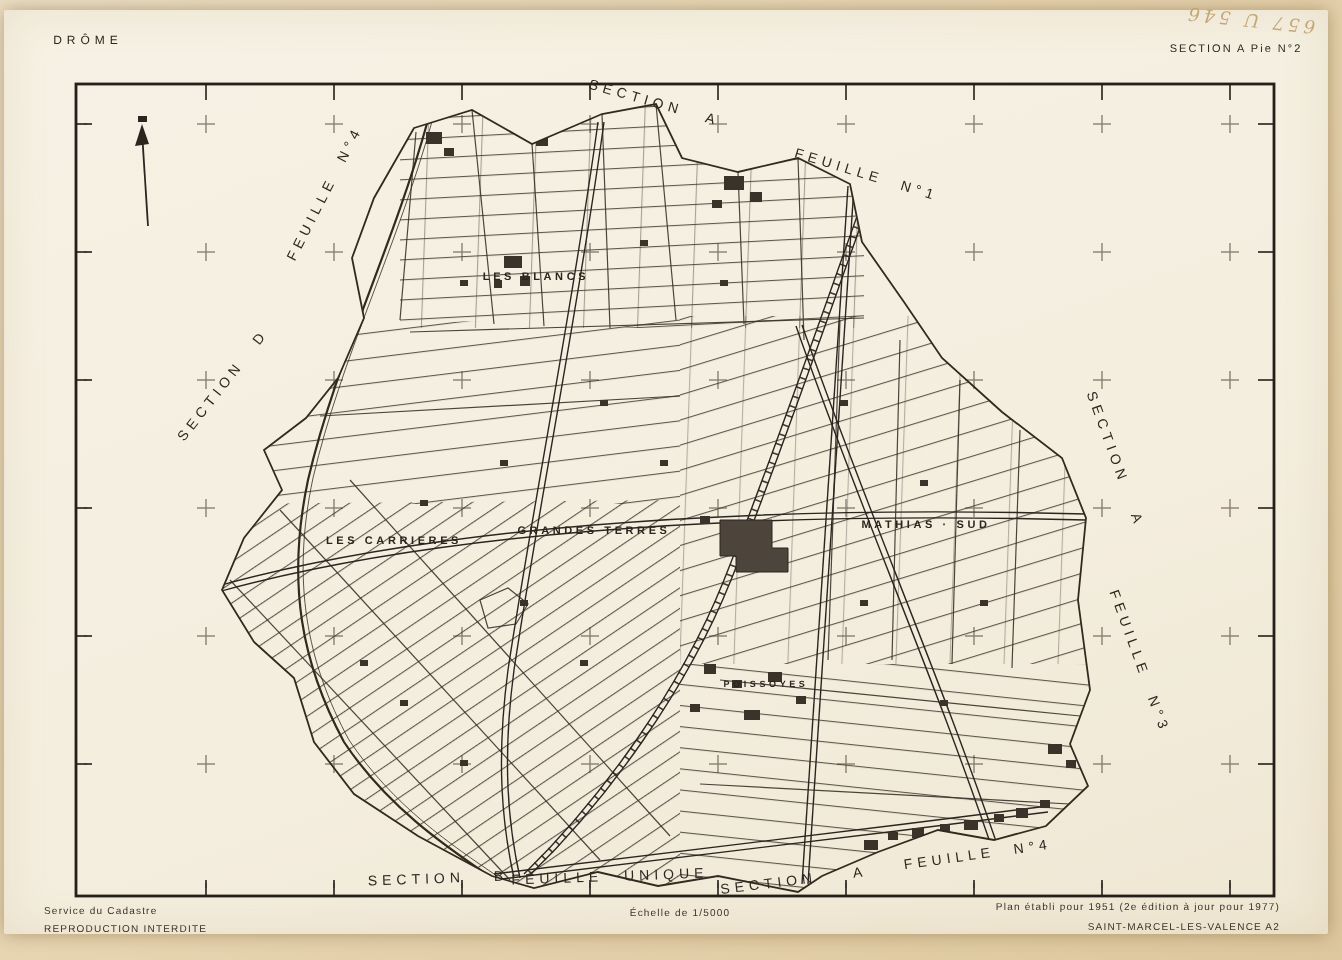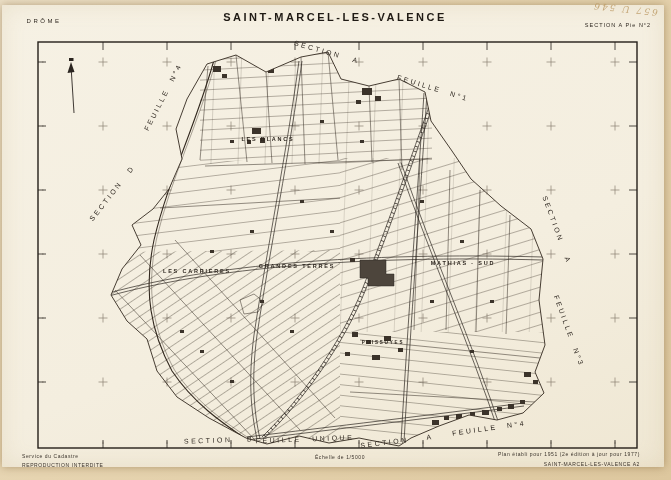--- a/index.html
+++ b/index.html
@@ -212,21 +212,20 @@
     </g>
 
     <g>
       <line x1="74" y1="113" x2="71" y2="66" stroke="#2b2520" stroke-width="0.9"></line>
       <polygon points="71,62 67.5,73 74.5,72" fill="#2b2520"></polygon>
       <rect x="69" y="58" width="4.5" height="3" fill="#2b2520"></rect>
     </g>
   </svg>
 
   <span class="lbl dept" style="left:44px; top:21px;">DRÔME</span>
-  <span class="lbl title" style="left:335px; top:17px;">SAINT-MARCEL-LES-VALENCE</span>
   <span class="lbl ref" style="left:618px; top:25px;">SECTION A Pie N°2</span>
   <span class="lbl hand" style="left:625px; top:9px; transform:translate(-50%,-50%) rotate(186deg);">657 U 546</span>
 
   <span class="lbl sec" style="left:327px; top:52px; transform:translate(-50%,-50%) rotate(16deg);">SECTION A</span>
   <span class="lbl sec" style="left:433px; top:88px; transform:translate(-50%,-50%) rotate(17deg); word-spacing:5px;">FEUILLE N°1</span>
   <span class="lbl sec" style="left:163px; top:97px; transform:translate(-50%,-50%) rotate(-63deg); word-spacing:5px;">FEUILLE N°4</span>
   <span class="lbl sec" style="left:112px; top:193px; transform:translate(-50%,-50%) rotate(-52deg);">SECTION D</span>
   <span class="lbl sec" style="left:557px; top:230px; transform:translate(-50%,-50%) rotate(70deg); word-spacing:12px;">SECTION A</span>
   <span class="lbl sec" style="left:569px; top:331px; transform:translate(-50%,-50%) rotate(70deg); word-spacing:6px;">FEUILLE N°3</span>
   <span class="lbl sec" style="left:489px; top:428px; transform:translate(-50%,-50%) rotate(-8deg); word-spacing:5px;">FEUILLE N°4</span>

